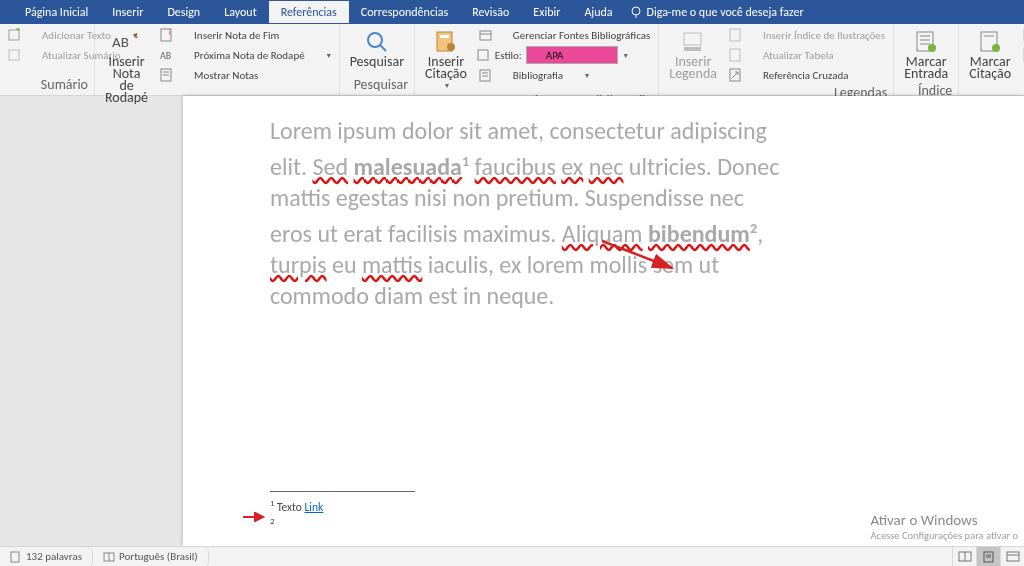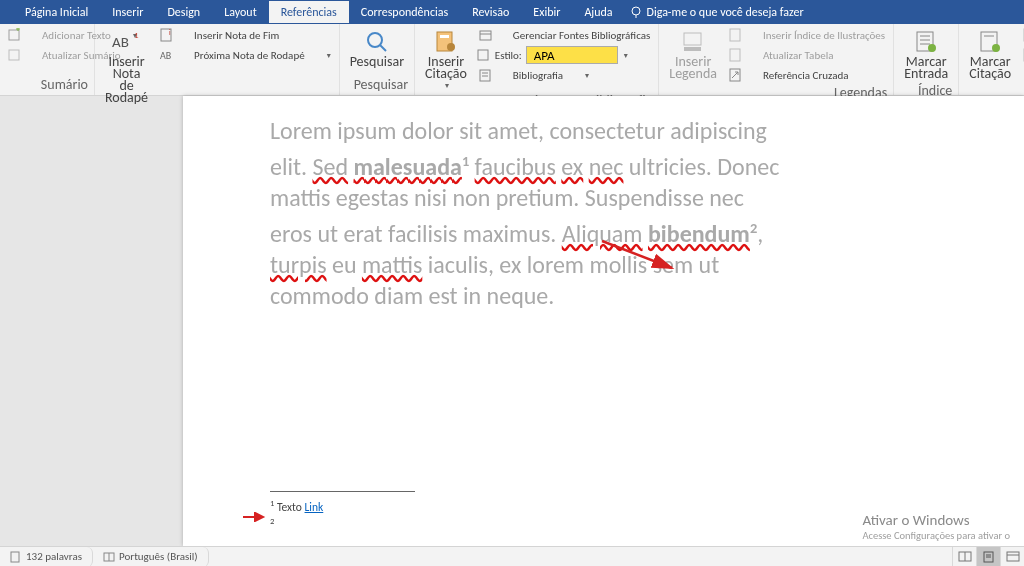--- a/index.html
+++ b/index.html
@@ -15,35 +15,35 @@
   .group-body { display:flex; align-items:flex-start; gap:6px; flex:1; }
   .group-label { text-align:right; color:#666; font-size:14px; padding-bottom:2px; min-height:13px;}
   .vbtn { display:flex; flex-direction:column; align-items:center; justify-content:flex-start; padding:2px 4px; cursor:pointer; min-width:40px; }
   .vbtn .icon { height:28px; display:flex; align-items:center; justify-content:center; }
   .vbtn .cap { text-align:center; font-size:14px; line-height:12px; }
   .stack { display:flex; flex-direction:column; gap:2px; }
   .si { display:flex; align-items:center; gap:20px; cursor:pointer; padding:0 2px; height:18px; white-space:nowrap; font-size:11px;}
   .si.disabled { color:#9e9e9e; cursor:default; }
   .tri { font-size:8px; color:#666; margin-left:2px; }
   .style-row { display:flex; align-items:center; gap:4px; height:18px;}
-  .style-row input { width:92px; height:18px; font-size:13px; border:1px solid #ababab; padding:0 7px; background:#fde047;}
+  .style-row input { width:92px; height:18px; font-size:11px; border:1px solid #ababab; padding:0 19px; background:#ec4899;}
 
   .doc { position:absolute; top:96px; left:183px; right:0; bottom:20px; background:#fff; box-shadow:0 0 4px rgba(0,0,0,.25); overflow:hidden;}
   .page-text { position:absolute; left:87px; top:19px; width:520px; font-size:24px; line-height:31px; color:#a9a9a9; font-family:Calibri,Arial,sans-serif;}
   .sq { text-decoration-line:underline; text-decoration-style:wavy; text-decoration-color:#d11; }
   .bd { font-weight:600; }
   sup { font-size:.6em; }
   .fn { position:absolute; left:87px; bottom:14px; font-size:11.5px; color:#444; line-height:14px;}
   .fn-sep { width:145px; border-top:1px solid #666; margin-bottom:4px; }
   .fn sup { font-size:.75em; }
   .fn a { color:#0563c1; text-decoration:underline; }
   .red-arrow { position:absolute; left:60px; bottom:24px; }
   .ann-arrow { position:absolute; left:414px; top:140px; pointer-events:none; }
 
-  .watermark { position:absolute; right:14px; bottom:24px; text-align:left; color:#8a8a8a; font-size:15px;}
+  .watermark { position:absolute; right:6px; bottom:24px; text-align:left; color:#8a8a8a; font-size:15px;}
   .watermark .sub { font-size:10.5px; color:#9e9e9e; }
 
   .status { position:absolute; left:0; right:0; bottom:0; height:20px; background:#f3f3f3; border-top:1px solid #d4d4d4; display:flex; align-items:center; font-size:11px; color:#555; }
   .status .seg { padding:0 10px; border-right:1px solid #d9d9d9; height:20px; display:flex; align-items:center; gap:4px; white-space:nowrap;border-radius:6px;}
   .status .spacer { flex:1; }
   .vbtns { display:flex; }
   .vbtns .vb { width:24px; height:20px; display:flex; align-items:center; justify-content:center; border-left:1px solid #d9d9d9;}
   .vbtns .vb.active { background:#c5c5c5; }
 </style>
 </head>
@@ -112,20 +112,28 @@
             </svg>
             <span>Inserir Nota de Fim</span>
           </div>
         <div class="si">
             <svg width="14" height="14">
               <text x="0" y="11" font-size="10" fill="#666">AB</text>
             </svg>
             <span>Próxima Nota de Rodapé</span>
             <span class="tri">▾</span>
           </div>
+        <div class="si">
+            <svg width="14" height="14">
+              <rect x="1" y="1" width="10" height="12" fill="none" stroke="#888"></rect>
+              <line x1="3" y1="4" x2="9" y2="4" stroke="#888"></line>
+              <line x1="3" y1="7" x2="9" y2="7" stroke="#888"></line>
+            </svg>
+            <span>Mostrar Notas</span>
+          </div>
       </div>
     </div>
     <div class="group-label">Notas de Rodapé</div>
   </div>
 
   <div class="group">
     <div class="group-body">
       <div class="vbtn">
         <div class="icon">
             <svg width="24" height="24">

